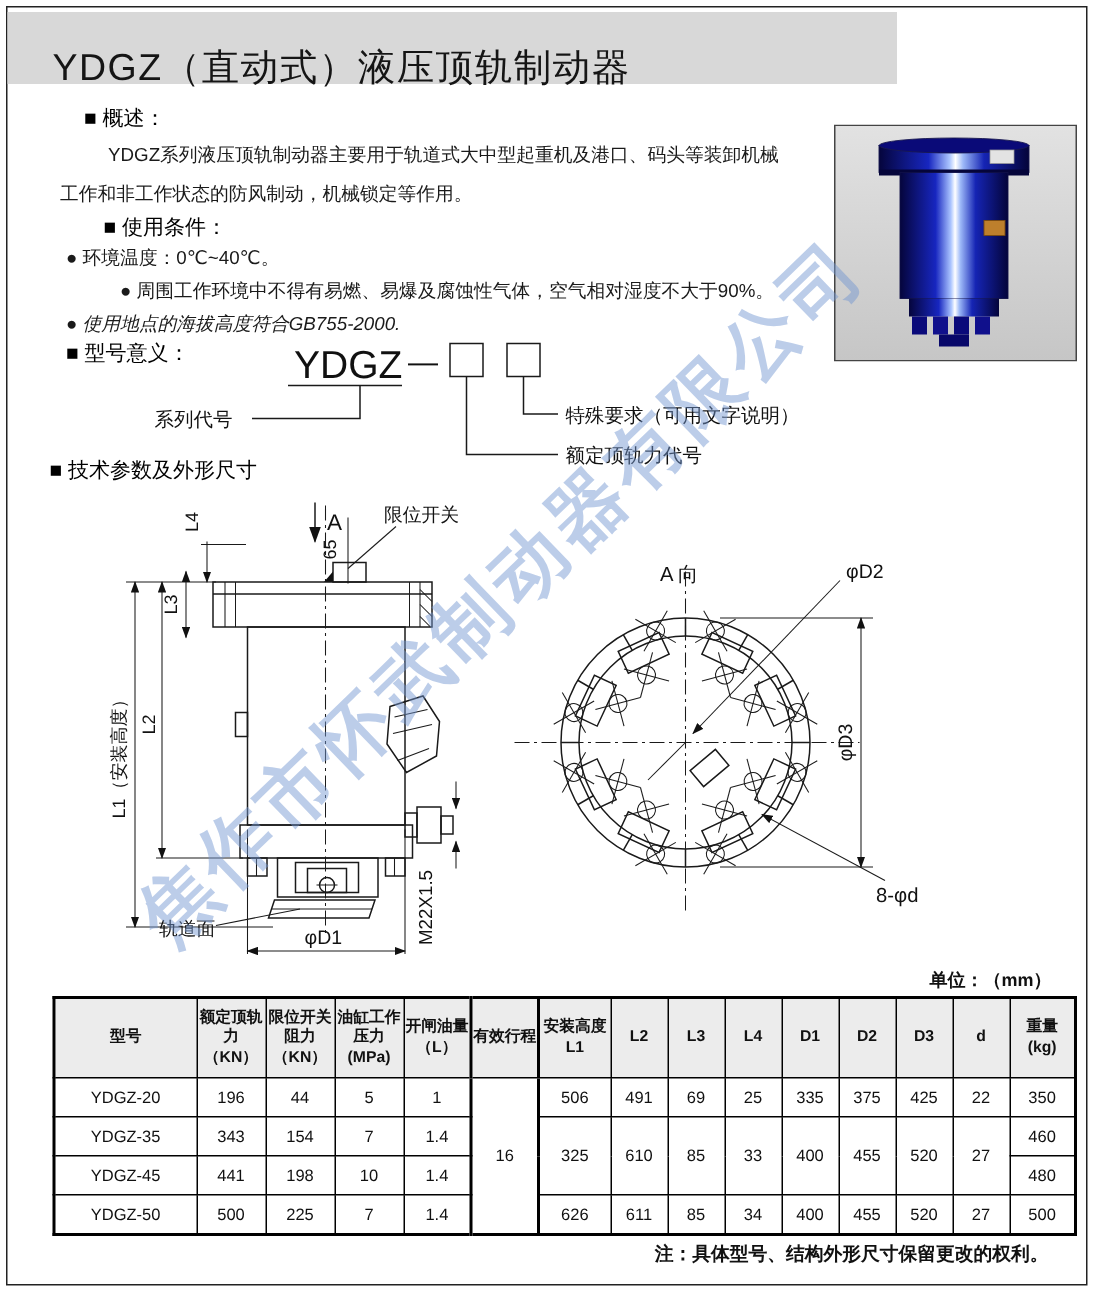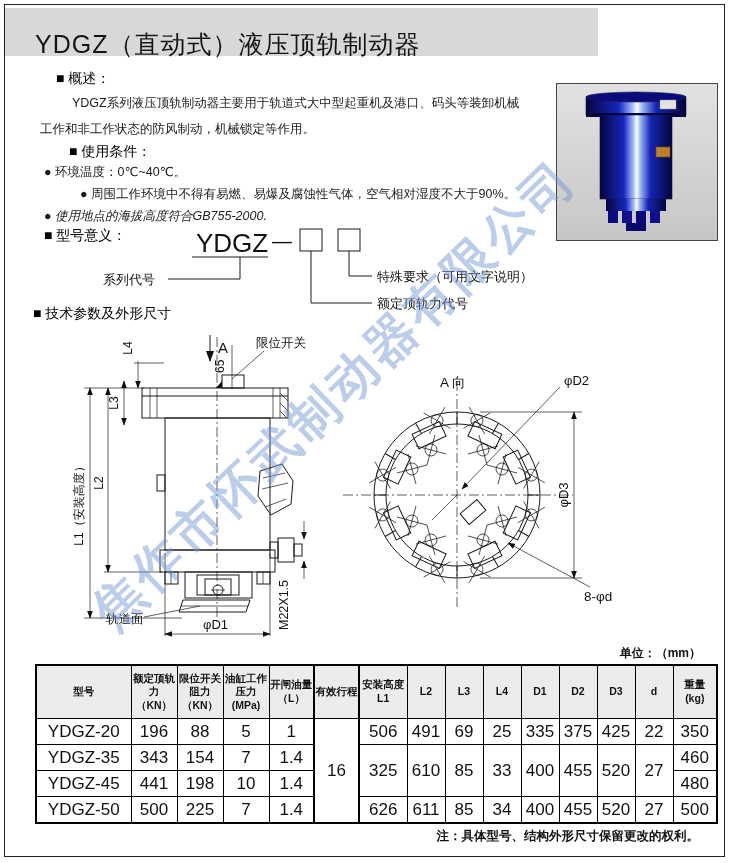--- a/index.html
+++ b/index.html
@@ -20,21 +20,21 @@
   svg .ln{stroke:#1a1a1a;stroke-width:1;fill:none;}
   svg .thin{stroke:#1a1a1a;stroke-width:.7;fill:none;}
   svg .cl{stroke:#1a1a1a;stroke-width:.7;fill:none;stroke-dasharray:10 3 2 3;}
   
   #spec-table{position:absolute;left:35px;top:664px;width:683px;border-collapse:collapse;
               table-layout:fixed;z-index:4;background:#fff;border:2px solid #000;}
   #spec-table th,#spec-table td{border:1px solid #000;text-align:center;vertical-align:middle;
               padding:0;overflow:hidden;}
   #spec-table th{background:#ececec;font-size:10.5px;font-weight:bold;height:52px;
               white-space:pre-line;line-height:1.3;}
-  #spec-table td{font-size:17px;height:25px;background:#fff;}
+  #spec-table td{font-size:11px;height:25px;background:#fff;}
   #spec-table th:nth-child(6),
   #spec-table tbody tr:nth-child(1) td:nth-child(6){border-left:2px solid #000;border-right:2px solid #000;}
 </style>
 </head>
 <body>
 
 <div class="page">
   <div class="frame"></div>
 
   <div class="titlebar">
@@ -299,21 +299,21 @@
           <th>D3</th>
           <th>d</th>
           <th>重量
 (kg)</th>
         </tr>
       </thead>
     <tbody>
         <tr>
           <td>YDGZ-20</td>
           <td>196</td>
-          <td>88</td>
+          <td>44</td>
           <td>5</td>
           <td>1</td>
           <td rowspan="4">16</td>
           <td>506</td>
           <td>491</td>
           <td>69</td>
           <td>25</td>
           <td>335</td>
           <td>375</td>
           <td>425</td>

